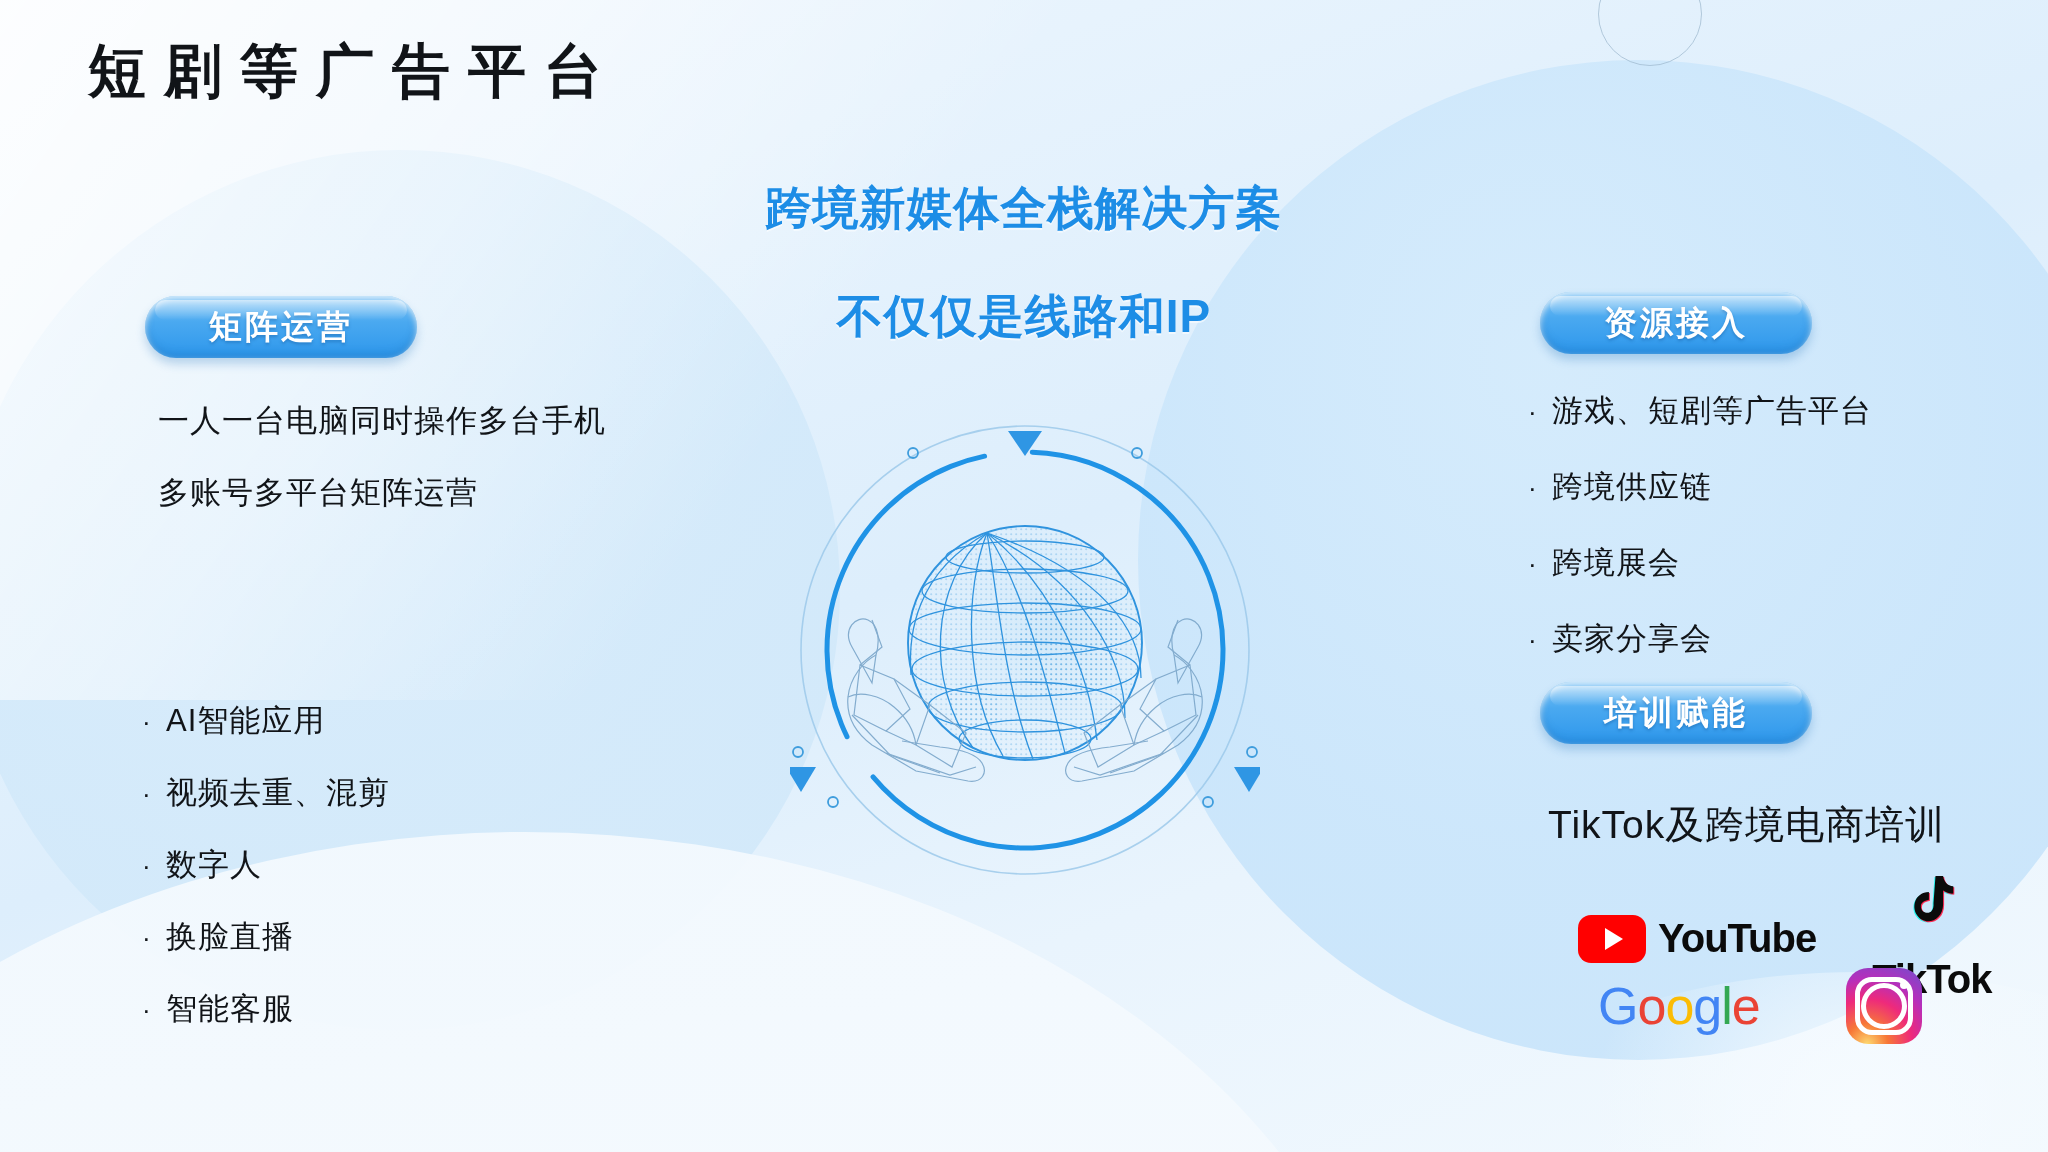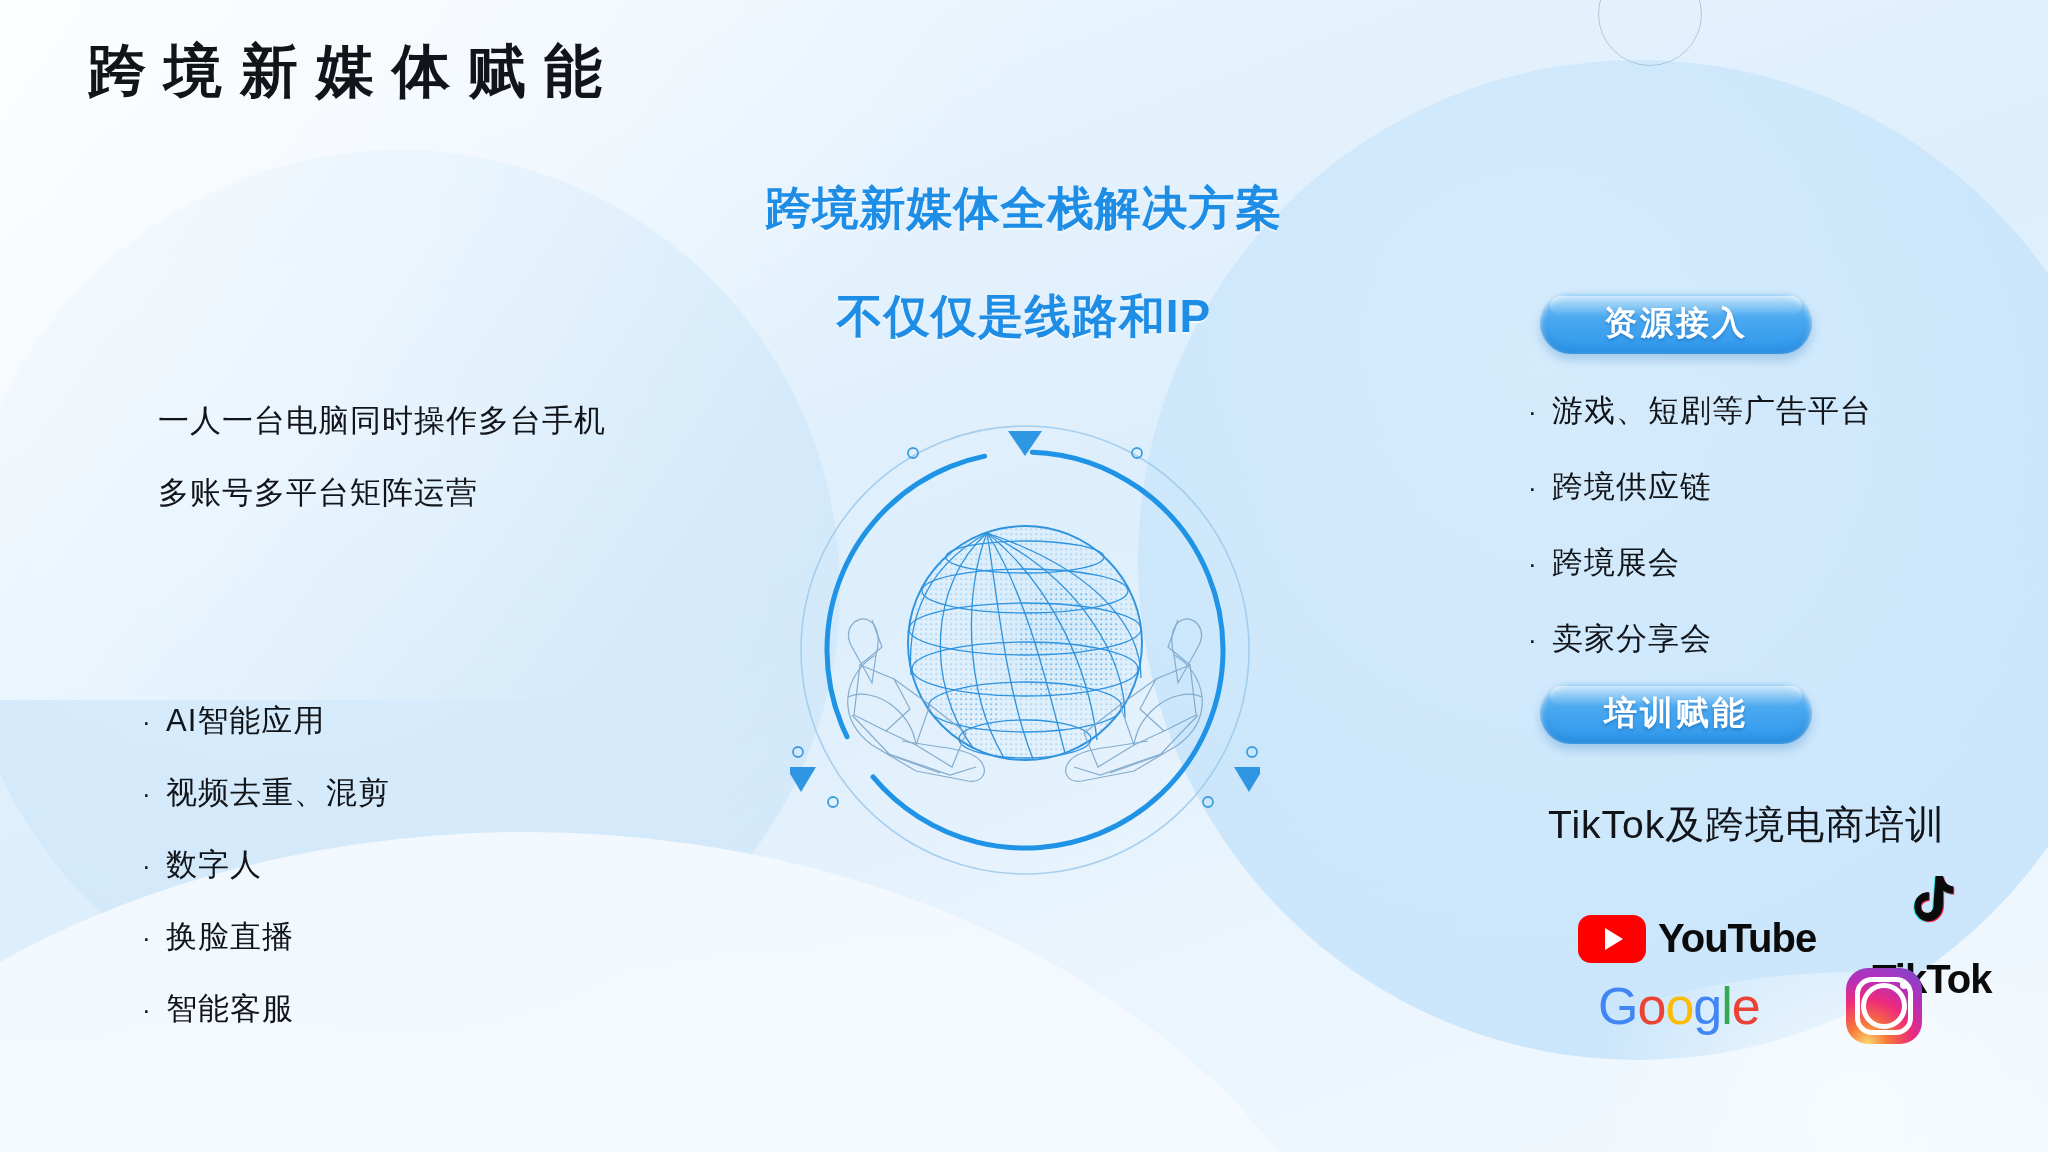--- a/index.html
+++ b/index.html
@@ -147,21 +147,21 @@
 
 <div class="stage">
 
   <div class="bg-circle bg-left"></div>
   <div class="bg-circle bg-right"></div>
   <div class="bg-sheen"></div>
   <div class="bg-bottom"></div>
   <div class="bg-bottom2"></div>
   <div class="ring-deco"></div>
 
-  <div class="main-title">跨境新媒体赋能</div>
+  <div class="main-title">短剧等广告平台</div>
 
   <div class="center-heads">
     <div class="head-1">跨境新媒体全栈解决方案</div>
     <div class="head-2">不仅仅是线路和IP</div>
   </div>
 
   <div class="globe-wrap">
     <svg width="470" height="470" viewBox="0 0 470 470" aria-hidden="true">
       <defs>
         <radialGradient id="sphereFill" cx="62%" cy="45%" r="62%">
@@ -236,20 +236,21 @@
         <path d="M374,338 L310,360 L284,352"></path>
         <path d="M400,250 L366,264 L350,294 L374,316 L406,300 Z"></path>
         <path d="M366,264 L330,290 L344,330 L374,316"></path>
         <path d="M330,290 L294,318 L308,352 L344,330"></path>
         <path d="M388,205 L378,232 L400,250"></path>
         <path d="M408,300 L370,340 L320,358"></path>
       </g>
     </svg>
   </div>
 
+  <div class="pill pill-matrix">矩阵运营</div>
 
   <div class="plain-line l-line1">一人一台电脑同时操作多台手机</div>
   <div class="plain-line l-line2">多账号多平台矩阵运营</div>
 
 
   <div class="bullet-list list-left">
     <div class="bullet">
       <span class="dot">·</span>
       <span>AI智能应用</span>
     </div>

